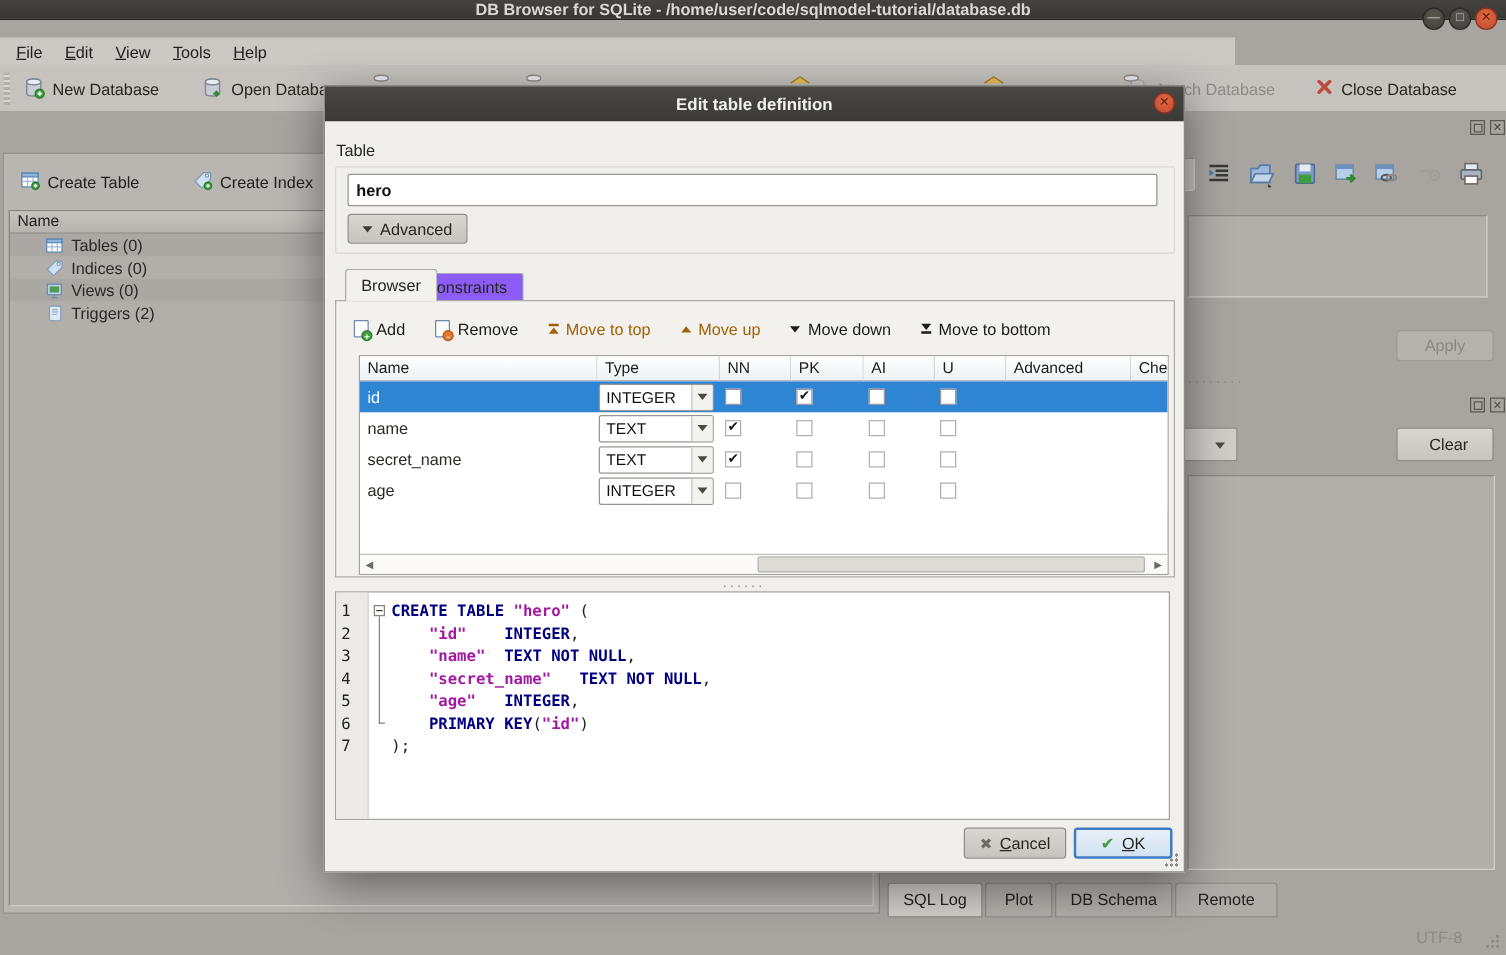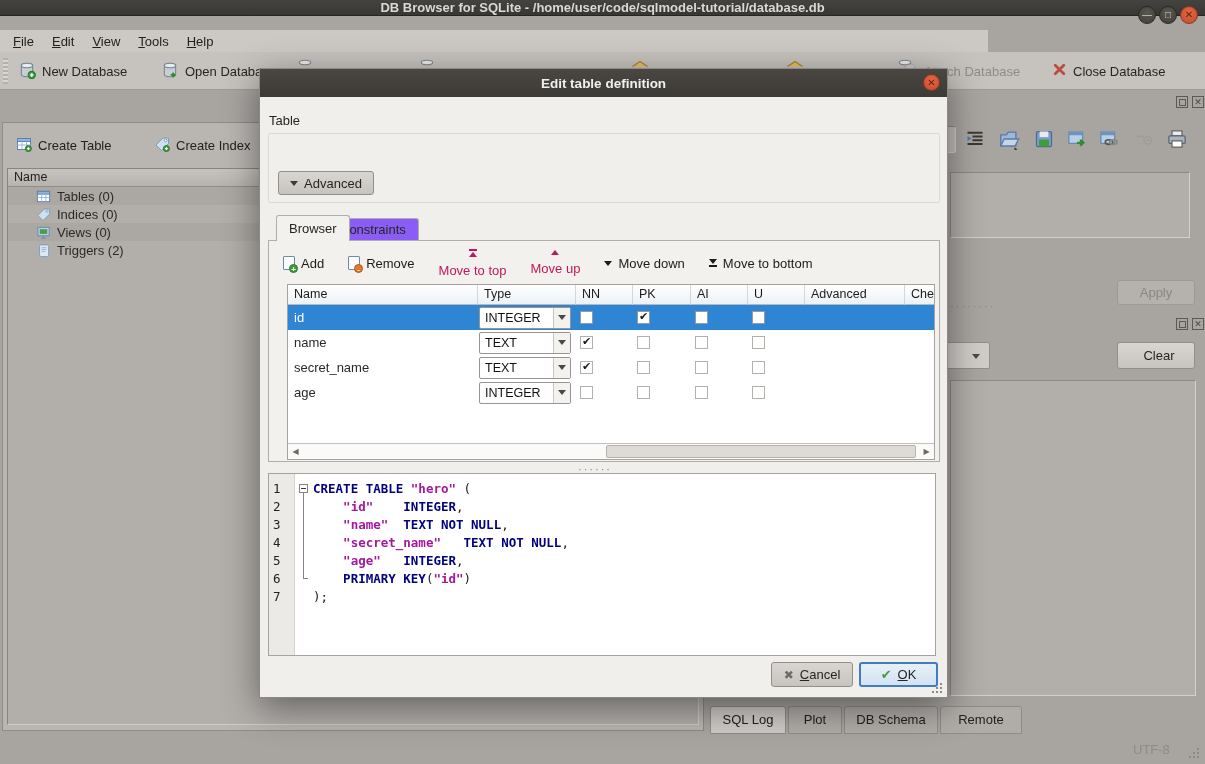--- a/index.html
+++ b/index.html
@@ -94,21 +94,21 @@
   .adv-btn .dn { width:0; height:0; border-left:4px solid transparent; border-right:4px solid transparent; border-top:5px solid #3c3a36; }
 
   .dtab { position:absolute; height:26px; padding:0 12px; line-height:25px; border:1px solid #b1ada9; border-bottom:none;
     border-radius:3px 3px 0 0; color:#27251f; }
   .dtab.active { top:146px; background:#f3f1ed; z-index:2; }
   .dtab.inactive { top:149px; height:23px; background:#8b5cf6; line-height:21px; }
   .fields-frame { position:absolute; left:8px; top:171px; width:672px; height:222px; background:#f3f1ed; border:1px solid #b1ada9; }
 
   .actions { position:absolute; left:14px; top:8px; height:28px; display:flex; align-items:center; gap:24px; }
   .act { display:flex; align-items:center; gap:6px; color:#1d1b18; }
-  .act.disabled { color:#be185d;flex-direction:column; }
+  .act.disabled { color:#a16207; }
   .page-ic { position:relative; width:12px; height:14px; background:#fdfdfd; border:1px solid #7089aa; border-radius:1px; }
   .badge { position:absolute; right:-4px; bottom:-4px; width:9px; height:9px; border-radius:50%;
     color:#fff; font-size:8px; line-height:9px; text-align:center; font-weight:bold; }
   .badge.green { background:#3f9c3f; border:1px solid #2e7a2e; }
   .badge.orange { background:#e07830; border:1px solid #b05a1c; }
   .tri { width:0; height:0; border-left:4px solid transparent; border-right:4px solid transparent; }
   .mvstack { display:flex; flex-direction:column; align-items:center; gap:1px; }
   .mvbar { width:8px; height:2px; background:currentColor; }
   .tri.cur-up { border-bottom:5px solid currentColor; }
   .tri.cur-dn { border-top:5px solid currentColor; }
@@ -340,21 +340,21 @@
       </svg>
   </div>
   <div class="mini-icon" style="left:1164px;top:126px">
     <svg width="20" height="20" viewBox="0 0 16 16">
         <rect x="4" y="1.5" width="8" height="4" fill="#e8ecf0" stroke="#6a6660"></rect>
         <rect x="1.5" y="5.5" width="13" height="6" rx="1" fill="#aab4c0" stroke="#5c6670"></rect>
         <rect x="4" y="9.5" width="8" height="5" fill="#fff" stroke="#6a6660"></rect>
       </svg>
   </div>
   <div class="grayarea" style="left:950px;top:172px;width:240px;height:66px"></div>
-  <div class="btn disabled" style="position:absolute;left:1117px;top:280px;width:78px;height:25px">
+  <div class="btn disabled" style="position:absolute;left:1117px;top:264px;width:78px;height:25px">
     <span>Apply</span>
   </div>
   <div class="splitdots" style="position:absolute;left:950px;top:300px">········</div>
   <div class="dockbtns" style="left:1176px;top:318px">
     <div class="dockbtn float"></div>
     <div class="dockbtn closex">✕</div>
   </div>
   <div class="combo-part" style="left:890px;top:342px;width:100px;height:27px">
       <span class="arr"></span>
     </div>
@@ -372,20 +372,21 @@
   <div class="status-enc" style="left:1133px;top:742px">UTF-8</div>
   <div class="grip" style="left:1187px;top:746px"></div>
 
   <div class="dialog">
     <div class="dlg-title">
       <span>Edit table definition</span>
       <div class="dlg-close">✕</div>
     </div>
     <div class="dlg-label">Table</div>
     <div class="groupframe"></div>
+    <input class="name-input" value="hero" style="">
     <div class="btn adv-btn">
       <span class="dn"></span>
       <span>Advanced</span>
     </div>
 
     <div class="dtab active" style="left:16px">Browser</div>
     <div class="dtab inactive" style="left:67px">Constraints</div>
 
     <div class="fields-frame">
       <div class="actions" id="dlg-actions">

